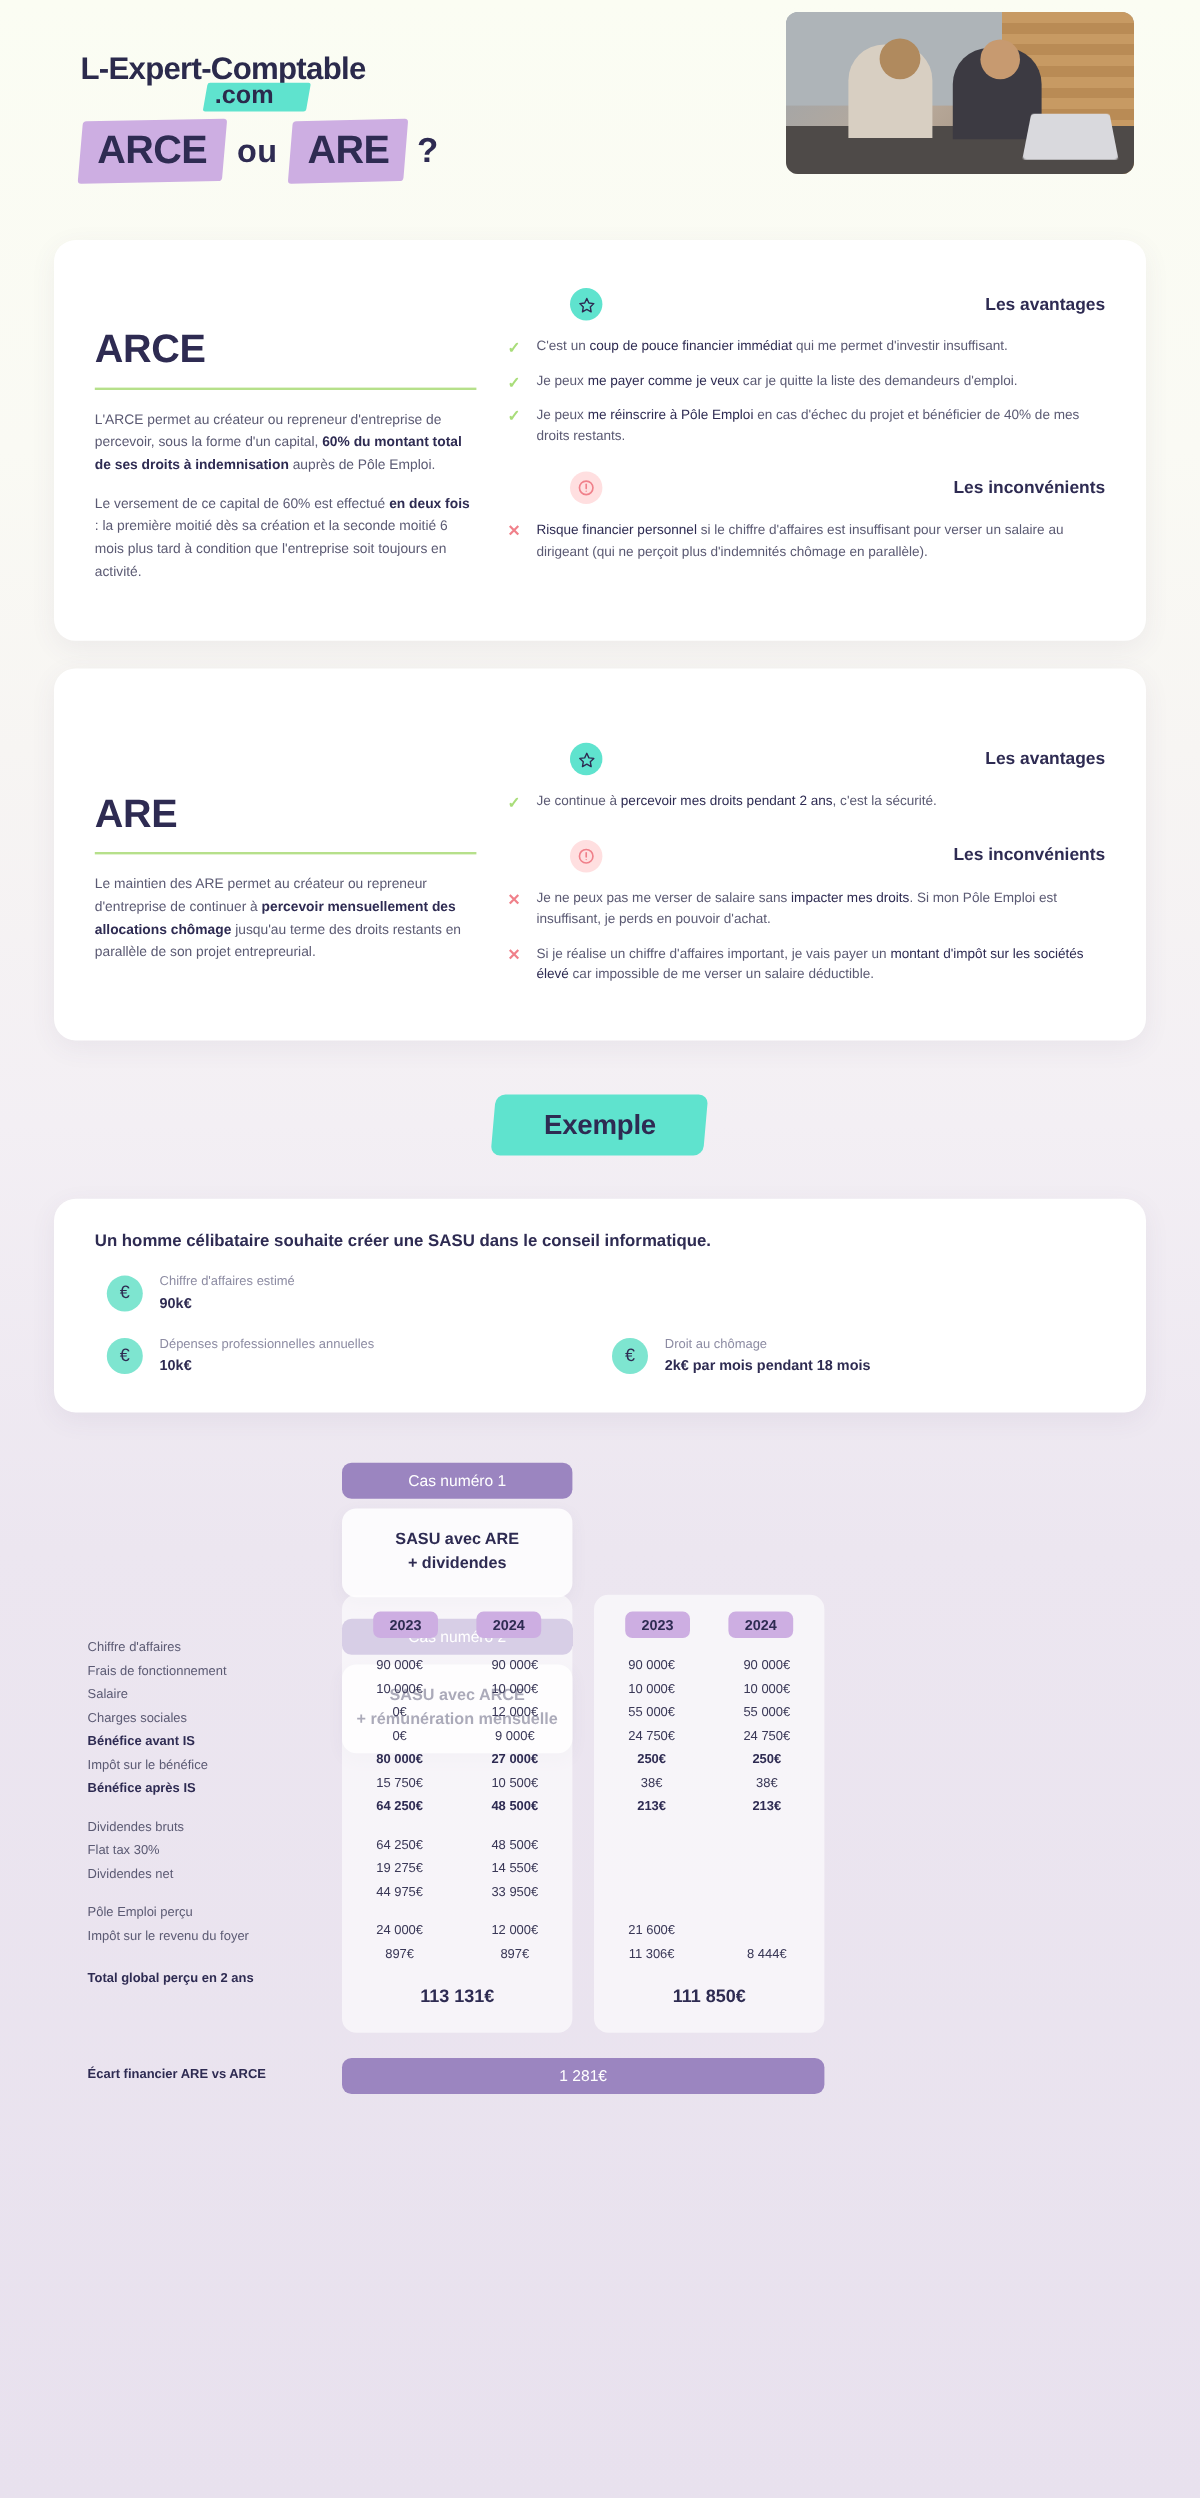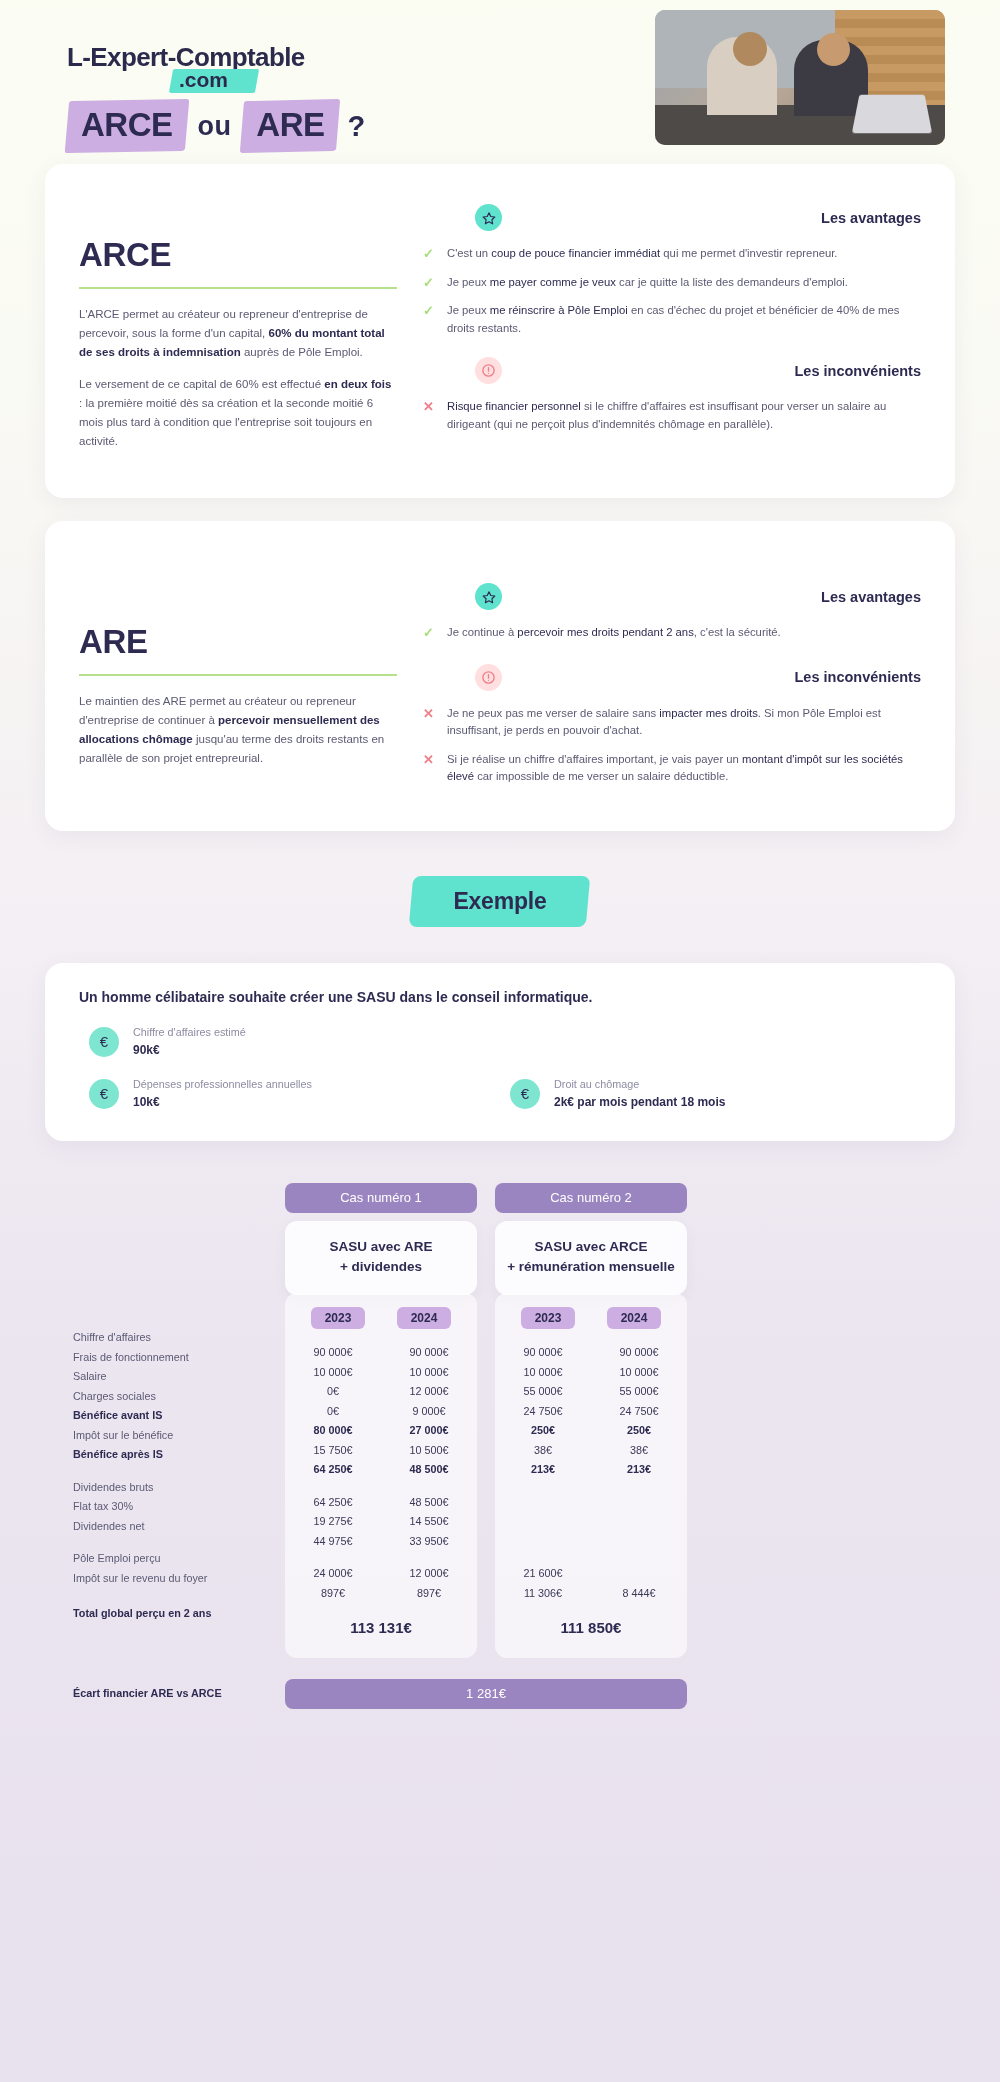--- a/index.html
+++ b/index.html
@@ -7,21 +7,21 @@
     width: 1000px; height: 2082px;
     font-family: "Liberation Sans", sans-serif;
     background: linear-gradient(180deg, #fbfdf3 0%, #fafaf4 18%, #f7f5f3 30%, #f3eff4 45%, #ece6f0 62%, #e8e1ee 100%);
     color: #2e2c4e;
     position: relative;
     overflow: hidden;
   }
   .page { position: relative; width: 1000px; height: 2082px; padding: 0 45px; }
 
   
-  .header { position: relative; height: 164px; }
+  .header { position: relative; height: 200px; }
   .logo { position: absolute; left: 22px; top: 42px; }
   .logo-main { font-size: 26px; font-weight: bold; letter-spacing: -0.6px; color: #2b2a4c; }
   .logo-com-wrap { position: relative; display: inline-block; margin-left: 110px; margin-top: -6px; }
   .logo-com-bg {
     position: absolute; left: -6px; top: 1px; width: 86px; height: 24px;
     background: #5fe3ce; transform: skewX(-10deg); border-radius: 2px;
   }
   .logo-com { position: relative; font-size: 21px; font-weight: bold; color: #2b2a4c; padding-left: 2px; }
 
   .title-row { position: absolute; left: 22px; top: 100px; display: flex; align-items: center; gap: 0; }
@@ -93,21 +93,21 @@
   .ex-head { font-size: 14px; font-weight: bold; color:#2e2b52; margin-bottom: 20px; }
   .ex-grid { display: grid; grid-template-columns: 1fr 1fr; row-gap: 18px; }
   .ex-item { display:flex; gap: 14px; align-items:center; padding-left: 10px; }
   .eu { width: 30px; height: 30px; border-radius:50%; background:#7eE5d0; display:flex; align-items:center; justify-content:center;
         font-size: 15px; color:#2e2b52; flex-shrink:0; }
   .ex-lbl { font-size: 10.8px; color:#8d8ca3; line-height: 15px; }
   .ex-val { font-size: 12px; font-weight: bold; color:#2e2b52; line-height: 17px; margin-top: 2px; }
 
   
   .cmp { position: relative; margin-top: 42px; height: 530px; }
-  .cmp-cols { position:absolute; left: 240px; top: 0; display:flex; gap: 18px; }
+  .cmp-cols { position:absolute; left: 240px; top: 0; display:flex; gap: 18px; flex-direction: column; }
   .cmp-col { width: 192px; }
   .cmp-tab { background:#9b85c0; border-radius: 8px; height: 30px; display:flex; align-items:center; justify-content:center;
              color:#fff; font-size: 13px; }
   .cmp-panel { background: rgba(255,255,255,0.82); border-radius: 12px; margin-top: 8px; padding: 16px 10px 18px 10px;
                text-align:center; box-shadow: 0 4px 14px rgba(80,70,110,0.05); }
   .cmp-sub { font-size: 13.5px; font-weight: bold; color:#2e2b52; line-height: 20px; }
 
   .tbl-body { position:absolute; left: 240px; top: 110px; display:flex; gap: 18px; }
   .tbl-col { width: 192px; background: rgba(255,255,255,0.6); border-radius: 12px; padding: 14px 0 22px 0; }
   .yr-row { display:flex; justify-content:space-around; padding: 0 10px 14px 10px; }
@@ -184,21 +184,21 @@
         <span class="ic-circle ic-teal">
           <svg width="14" height="14" viewBox="0 0 24 24" fill="none" stroke="#2e2b52" stroke-width="2" stroke-linejoin="round">
               <polygon points="12,3 15,9.5 22,10.3 17,15 18.2,22 12,18.6 5.8,22 7,15 2,10.3 9,9.5"></polygon>
             </svg>
         </span>
         <span class="sec-title">Les avantages</span>
       </div>
       <ul class="bullets">
         <li>
             <span class="bmark ok">✓</span>
-            <span class="btext"><span>C'est un </span><b>coup de pouce financier immédiat</b><span> qui me permet d'investir repreneur.</span></span>
+            <span class="btext"><span>C'est un </span><b>coup de pouce financier immédiat</b><span> qui me permet d'investir insuffisant.</span></span>
           </li>
         <li>
             <span class="bmark ok">✓</span>
             <span class="btext"><span>Je peux </span><b>me payer comme je veux</b><span> car je quitte la liste des demandeurs d'emploi.</span></span>
           </li>
         <li>
             <span class="bmark ok">✓</span>
             <span class="btext"><span>Je peux </span><b>me réinscrire à Pôle Emploi</b><span> en cas d'échec du projet et bénéficier de 40% de mes droits restants.</span></span>
           </li>
       </ul>

